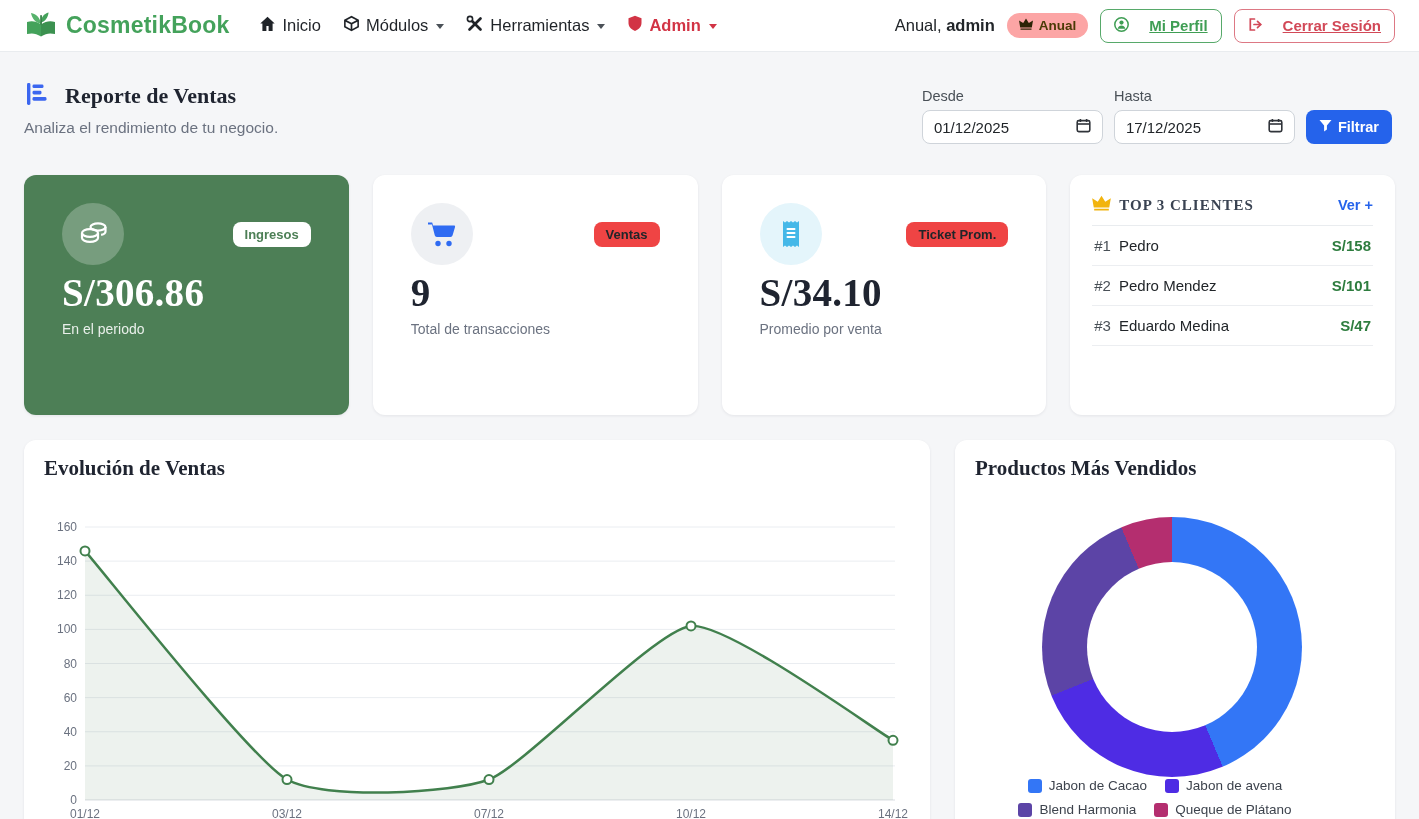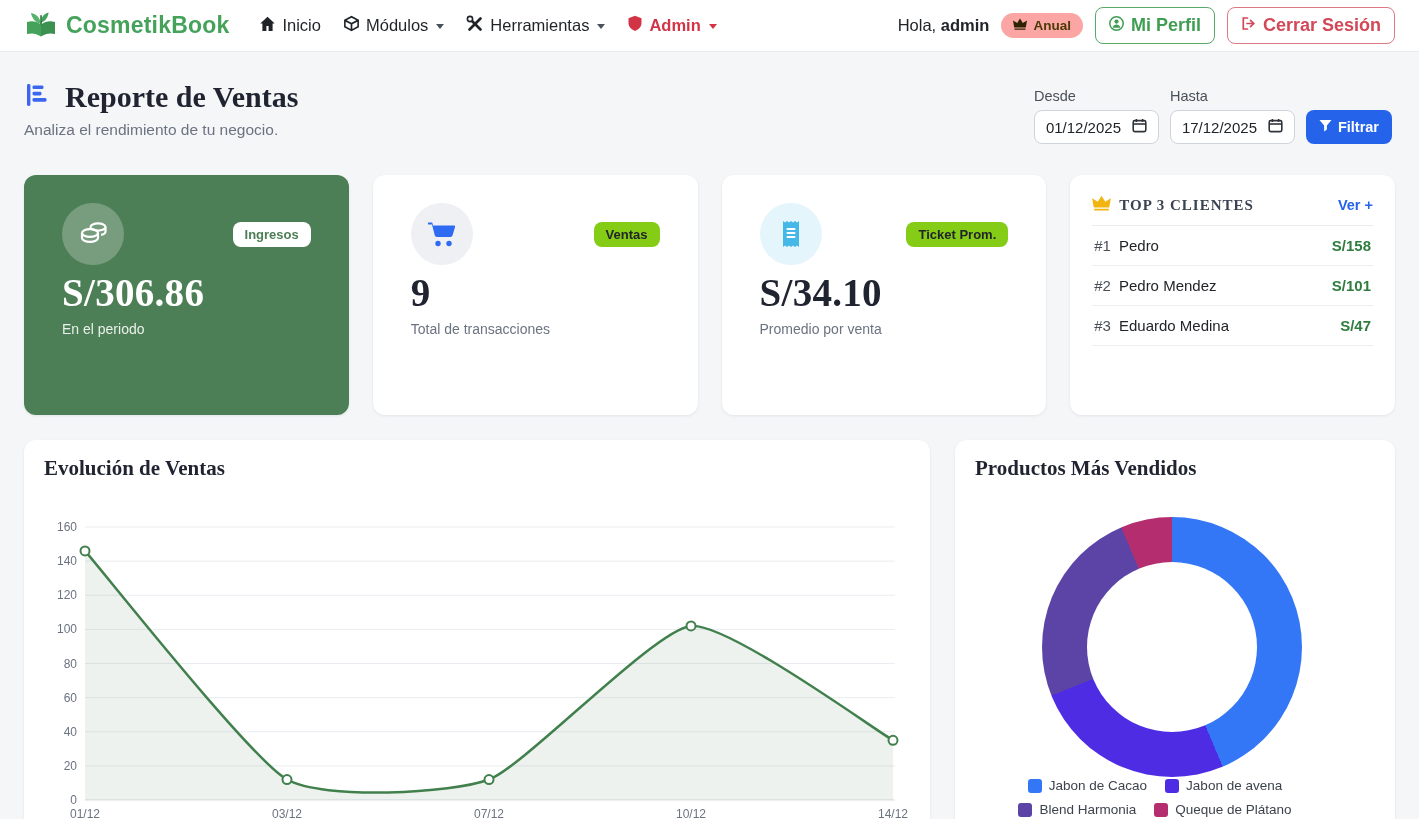--- a/index.html
+++ b/index.html
@@ -25,56 +25,56 @@
   .nav-item.admin { color:#d23445; font-weight:700; }
   .nav-item.admin .caret { border-top-color:#d23445; }
   .nav-right { margin-left:auto; display:flex; align-items:center; gap:12px; }
   .greeting { font-size:16.5px; color:#212529; }
   .greeting b { font-weight:800; }
   .badge-anual {
     display:flex; align-items:center; gap:6px; background:#fca5a5; color:#4a3a05;
     font-size:13.5px; font-weight:800; padding:5px 12px; border-radius:14px; cursor:pointer;
   }
   .btn-outline {
-    display:flex; align-items:center; gap:7px; background:#fff; font-size:18px; font-weight:600;
-    padding:7px 13px; border-radius:8px; border:1px solid; cursor:pointer;
+    display:flex; align-items:center; gap:20px; background:#fff; font-size:15px; font-weight:600;
+    padding:7px 13px; border-radius:8px; border:1px solid; cursor:pointer;text-decoration:underline;
   }
   .btn-profile { color:#3f9e54; border-color:#57a96a; }
   .btn-logout  { color:#d24857; border-color:#dd7884; }
 
   
   .page-header { position:absolute; left:24px; top:80px; }
   .title-row { display:flex; align-items:center; gap:11px; }
-  .page-title { font-size:30px; font-weight:700; color:#1f2430; }
+  .page-title { font-size:22px; font-weight:700; color:#1f2430; }
   .page-subtitle { font-size:15.5px; color:#6b7280; margin-top:7px; }
 
   .filters { position:absolute; top:88px; right:27px; display:flex; align-items:flex-end; gap:11px; }
   .filter-group { display:flex; flex-direction:column; }
   .filter-label { font-size:14.5px; color:#495057; margin-bottom:6px; }
   .date-input {
-    width:125px; height:34px; border:1px solid #cfd4da; border-radius:8px; background:#fff;
+    width:181px; height:34px; border:1px solid #cfd4da; border-radius:8px; background:#fff;
     display:flex; align-items:center; justify-content:space-between; padding:0 11px;
     font-size:15px; color:#212529; cursor:text;
   }
   .btn-filter {
     height:34px; padding:0 13px; background:#2563eb; color:#fff; border:none; border-radius:8px;
     font-size:14.5px; font-weight:700; display:flex; align-items:center; gap:6px; cursor:pointer;
   }
 
   
   .kpi-row { position:absolute; left:24px; top:175px; width:1371px; display:grid; grid-template-columns:repeat(4,1fr); gap:24px; }
   .card { background:#fff; border-radius:12px; box-shadow:0 1px 3px rgba(20,30,50,.08); }
   .kpi-card { height:240px; padding:28px 38px 20px; position:relative; }
   .kpi-card.green { background:#4d7f56; color:#fff; }
   .kpi-top { display:flex; align-items:center; justify-content:space-between; }
   .icon-circle { width:62px; height:62px; border-radius:50%; display:flex; align-items:center; justify-content:center; }
   .green .icon-circle { background:rgba(255,255,255,.24); }
   .circle-gray { background:#eef0f3; }
   .circle-cyan { background:#e4f5fb; }
-  .kpi-pill { font-size:13px; font-weight:700; padding:5px 12px; border-radius:8px; background:#84cc16; color:#212529; }
+  .kpi-pill { font-size:13px; font-weight:700; padding:5px 12px; border-radius:8px; background:#ef4444; color:#212529; }
   .green .kpi-pill { background:#fff; color:#4d7f56; }
   .kpi-value { font-size:39px; font-weight:700; margin-top:8px; line-height:1; letter-spacing:.3px; }
   .kpi-caption { font-size:14px; margin-top:9px; color:#6b7280; }
   .green .kpi-caption { color:rgba(255,255,255,.88); }
 
   
   .clients-card { padding:20px 22px; }
   .clients-head { display:flex; align-items:center; gap:8px; padding-bottom:10px; border-bottom:1px solid #e9ecef; }
   .clients-title { font-size:15px; font-weight:700; color:#3a4352; letter-spacing:1px; }
   .clients-link { margin-left:auto; color:#2563eb; font-weight:700; font-size:14.5px; cursor:pointer; }
@@ -152,21 +152,21 @@
             <path d="M8 .8l6.5 2.4v4.6c0 3.9-2.6 6.8-6.5 8.1-3.9-1.3-6.5-4.2-6.5-8.1V3.2z"></path>
           </svg>
       </span>
       <span>Admin</span>
       <span class="caret"></span>
     </div>
   </nav>
 
   <div class="nav-right">
     <span class="greeting">
-      <span>Hola,</span>
+      <span>Anual,</span>
       <b>admin</b>
     </span>
     <span class="badge-anual">
       <span>
         <svg width="14" height="12" viewBox="0 0 14 12" fill="#2c2305">
             <path d="M1.2 9.4h11.6l1.2-7-4.2 2.7L7 .6 4.2 5.1 0 2.4zM1.5 10.4h11v1.3h-11z"></path>
           </svg>
       </span>
       <span>Anual</span>
     </span>

